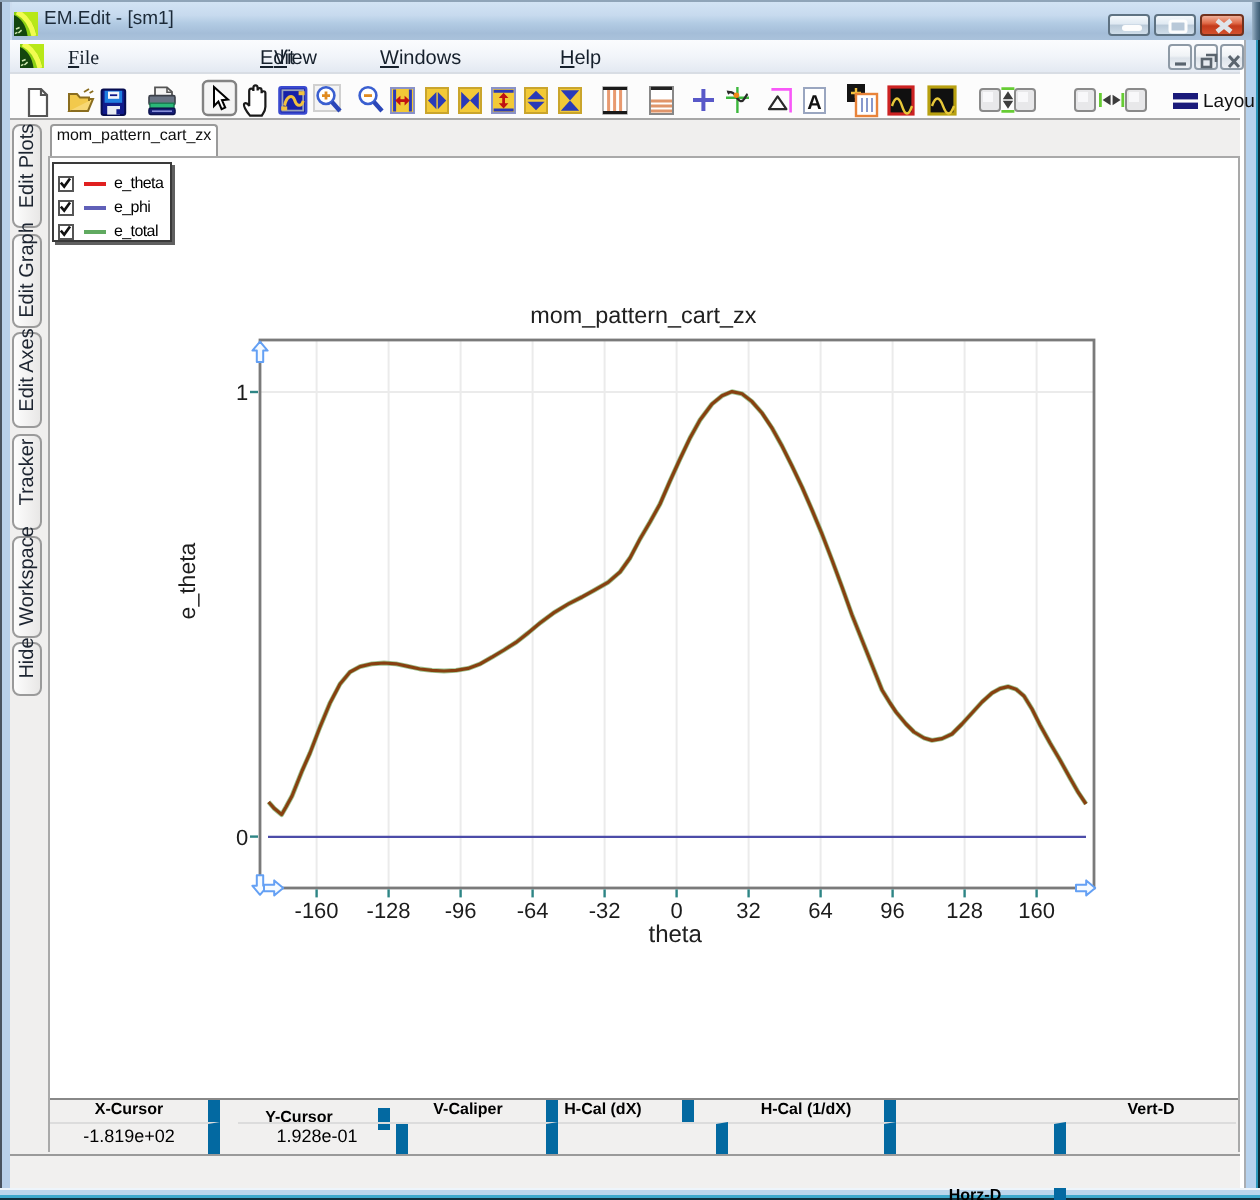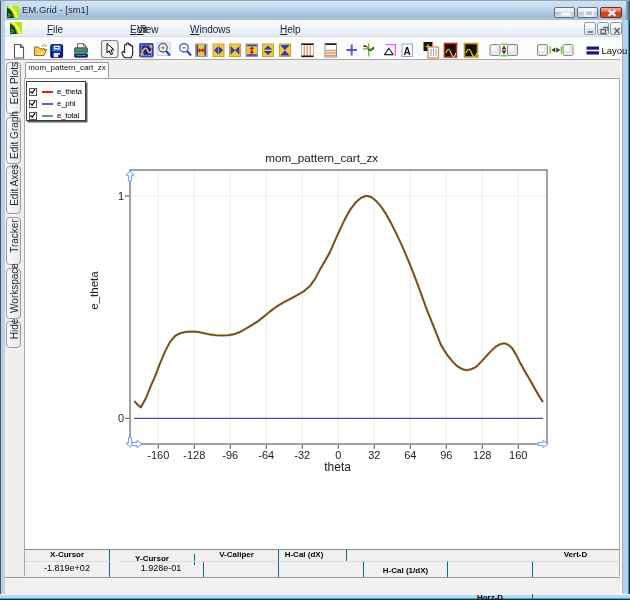--- a/index.html
+++ b/index.html
@@ -50,34 +50,34 @@
     border:1px solid #3a3a3a;box-shadow:1.5px 1.5px 0 #606060;box-sizing:border-box;}
   .lrow{position:absolute;left:4px;height:8px;font-size:8px;letter-spacing:-0.3px;color:#000;}
   .lchk{position:absolute;left:0;top:0;width:8px;height:8px;border:1px solid #555;background:#fff;box-sizing:border-box;
     color:#000;font-size:8px;line-height:7px;text-align:center;font-weight:bold;}
   .lline{position:absolute;left:13px;top:3px;width:11px;height:2px;}
   .ltxt{position:absolute;left:28px;top:-1px;}
   
   #ctable{position:absolute;left:0px;top:470px;width:594px;height:27px;border-top:1px solid #888;
     background:#f1f0ef;font-size:9px;color:#000;}
   .thead{font-weight:bold;font-size:8px;}
-  .tcell{position:absolute;box-sizing:border-box;border-right:1px solid #0369a1;text-align:center;}
+  .tcell{position:absolute;box-sizing:border-box;border-right:6px solid #0369a1;text-align:center;}
   
   #statusbar{left:5px;top:577px;width:615px;height:17px;background:#f1f0ef;border-top:1px solid #9a9a9a;box-sizing:border-box;}
   svg text{font-family:"Liberation Sans",sans-serif;}
 </style>
 </head>
 <body>
 <div id="win">
   <div id="titlebar" class="abs"></div>
   <div id="leftframe" class="abs"></div>
   <div id="rightframe" class="abs"></div>
   <div class="abs" style="left:626px;top:1px;width:4px;height:19px;background:linear-gradient(90deg,#9db4c8,#5a7890 60%,#3d5a70);"></div>
   <div id="botframe" class="abs"></div>
-  <div id="titletext" class="abs">EM.Grid - [sm1]</div>
+  <div id="titletext" class="abs">EM.Edit - [sm1]</div>
   <svg class="abs" style="left:7px;top:6px;" width="12" height="12" viewBox="0 0 12 12">
     <rect width="12" height="12" fill="#8cd014"></rect>
     <path d="M3.5,0 C7,2 10,5.5 11.5,12 L12,12 L12,0 Z" fill="#b8e818"></path>
     <path d="M1.5,0 C5.5,2 8.5,5.5 10,12" fill="none" stroke="#f2fc50" stroke-width="2.6"></path>
     <path d="M0,1.5 C3.5,3 6,6.5 6.8,12 L0,12 Z" fill="#14470e"></path>
     <path d="M1,8.5 l1.8,-0.8 M2.2,10.5 l1.6,-1.4 M0.5,10.8 l1.2,-0.6" stroke="#cfe8b0" stroke-width="0.8"></path>
   </svg>
   <svg class="abs" style="left:10px;top:22px;z-index:6;" width="12" height="12" viewBox="0 0 12 12">
     <rect width="12" height="12" fill="#8cd014"></rect>
     <path d="M3.5,0 C7,2 10,5.5 11.5,12 L12,12 L12,0 Z" fill="#b8e818"></path>
@@ -93,21 +93,21 @@
     <g stroke="#5a646e" stroke-width="1.3" fill="none">
       <path d="M49,20.5 h5 v3.5"></path>
       <rect x="47" y="22.5" width="4.5" height="4"></rect>
     </g>
     <path d="M60.5,21 l5,5.5 M65.5,21 l-5,5.5" stroke="#5a646e" stroke-width="1.5"></path>
   </svg>
   <div id="btnmin" class="wbtn"></div>
   <div id="btnmax" class="wbtn"></div>
   <div id="btncls" class="wbtn"></div>
   <div id="menubar" class="abs"></div>
-  <div class="menuitem" style="left:47px;"><u>F</u>ile</div>
+  <div class="menuitem" style="left:34px;font-family:Liberation Serif, serif;"><u>F</u>ile</div>
   <div class="menuitem" style="left:91px;margin-left:39px;"><u>E</u>dit</div>
   <div class="menuitem" style="left:137px;"><u>V</u>iew</div>
   <div class="menuitem" style="left:190px;"><u>W</u>indows</div>
   <div class="menuitem" style="left:280px;"><u>H</u>elp</div>
   <div class="mdibtn" style="left:584px;"></div>
   <div class="mdibtn" style="left:597px;"></div>
   <div class="mdibtn" style="left:610px;"></div>
   <div id="toolbar" class="abs"></div>
   <div id="client" class="abs">
     <div class="vtab" style="top:1.5px;height:52.5px;">
@@ -152,21 +152,21 @@
               <span class="lchk"></span>
               <span class="lline" style="background:#60aa60;"></span>
               <span class="ltxt">e_total</span>
             </div>
         </div>
         <div id="ctable">
           <div class="tcell thead" style="left:0;top:0;width:85px;height:11px;line-height:10px;">X-Cursor</div>
           <div class="tcell thead" style="left:85px;top:4px;width:85px;height:11px;line-height:10px;">Y-Cursor</div>
           <div class="tcell thead" style="left:170px;top:0;width:84px;height:11px;line-height:10px;">V-Caliper</div>
           <div class="tcell thead" style="left:237px;top:0;width:85px;height:11px;line-height:10px;">H-Cal (dX)</div>
-          <div class="tcell thead" style="left:339px;top:0;width:84px;height:11px;line-height:10px;margin-top:16px;">H-Cal (1/dX)</div>
+          <div class="tcell thead" style="left:339px;top:0;width:84px;height:11px;line-height:10px;">H-Cal (1/dX)</div>
           <div class="tcell thead" style="left:423px;top:0;width:85px;height:11px;line-height:10px;margin-top:43px;">Horz-D</div>
           <div class="tcell thead" style="left:508px;top:0;width:85px;height:11px;line-height:10px;border-right:none;">Vert-D</div>
           <div class="tcell" style="left:0;top:11px;width:85px;height:16px;line-height:12px;border-top:1px solid #dcdcdc;">-1.819e+02</div>
           <div class="tcell" style="left:94px;top:11px;width:85px;height:16px;line-height:12px;border-top:1px solid #dcdcdc;">1.928e-01</div>
           <div class="tcell" style="left:170px;top:11px;width:84px;height:16px;border-top:1px solid #dcdcdc;"></div>
           <div class="tcell" style="left:254px;top:11px;width:85px;height:16px;border-top:1px solid #dcdcdc;"></div>
           <div class="tcell" style="left:339px;top:11px;width:84px;height:16px;border-top:1px solid #dcdcdc;"></div>
           <div class="tcell" style="left:423px;top:11px;width:85px;height:16px;border-top:1px solid #dcdcdc;"></div>
           <div class="tcell" style="left:508px;top:11px;width:85px;height:16px;border-top:1px solid #dcdcdc;border-right:none;"></div>
         </div>

